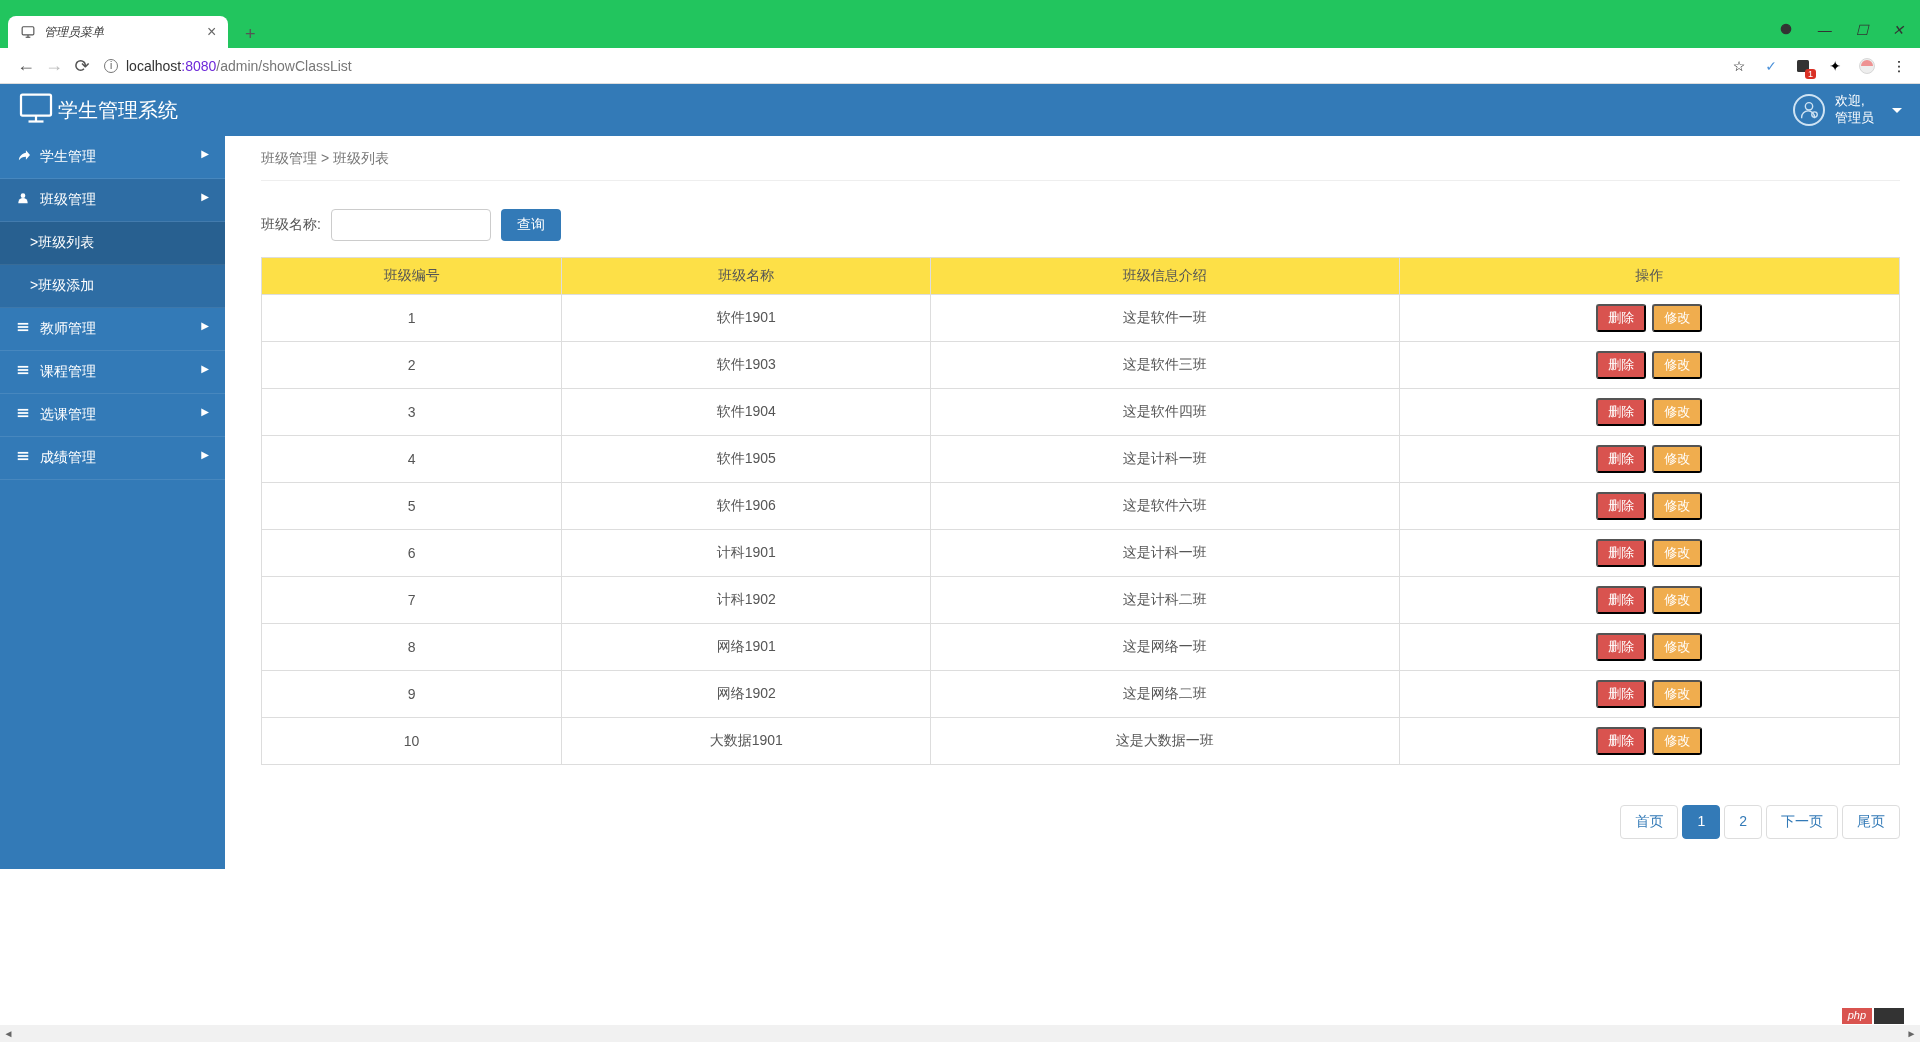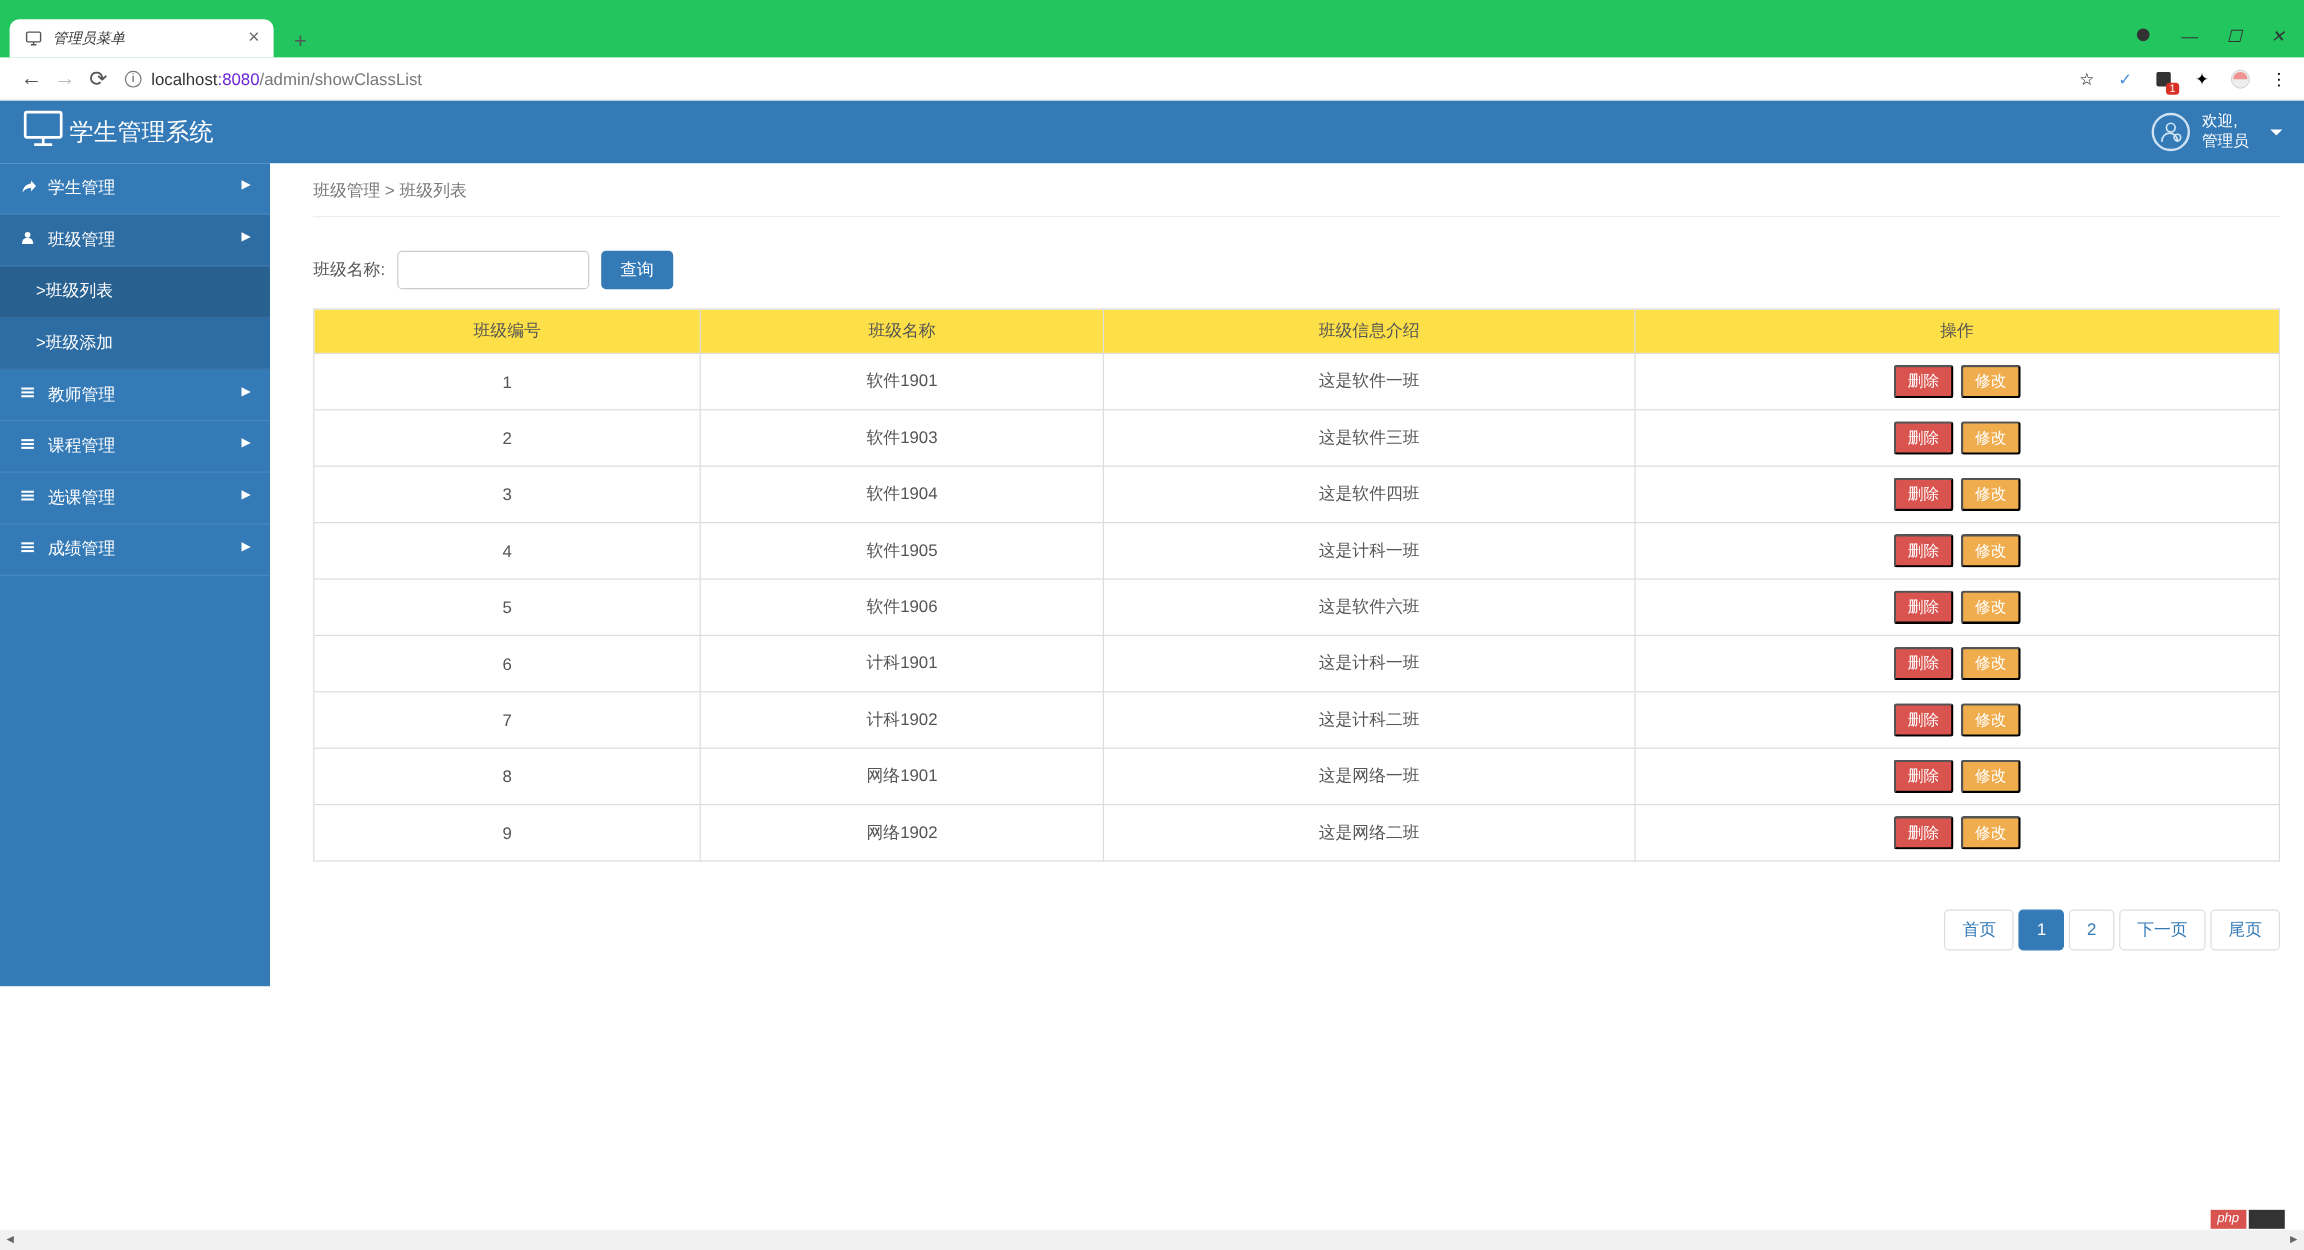--- a/index.html
+++ b/index.html
@@ -348,20 +348,31 @@
     <td>9</td>
     <td>网络1902</td>
     <td>这是网络二班</td>
     <td>
               <div class="action-cell">
       <button class="btn-danger">删除</button>
       <button class="btn-warning">修改</button>
     </div>
             </td>
           </tr>
+          <tr>
+    <td>10</td>
+    <td>大数据1901</td>
+    <td>这是大数据一班</td>
+    <td>
+              <div class="action-cell">
+      <button class="btn-danger">删除</button>
+      <button class="btn-warning">修改</button>
+    </div>
+            </td>
+          </tr>
         </tbody>
     </table>
 
     <div class="pagination">
       <div class="page-btn">首页</div>
       <div class="page-btn active">1</div>
       <div class="page-btn">2</div>
       <div class="page-btn">下一页</div>
       <div class="page-btn">尾页</div>
     </div>

